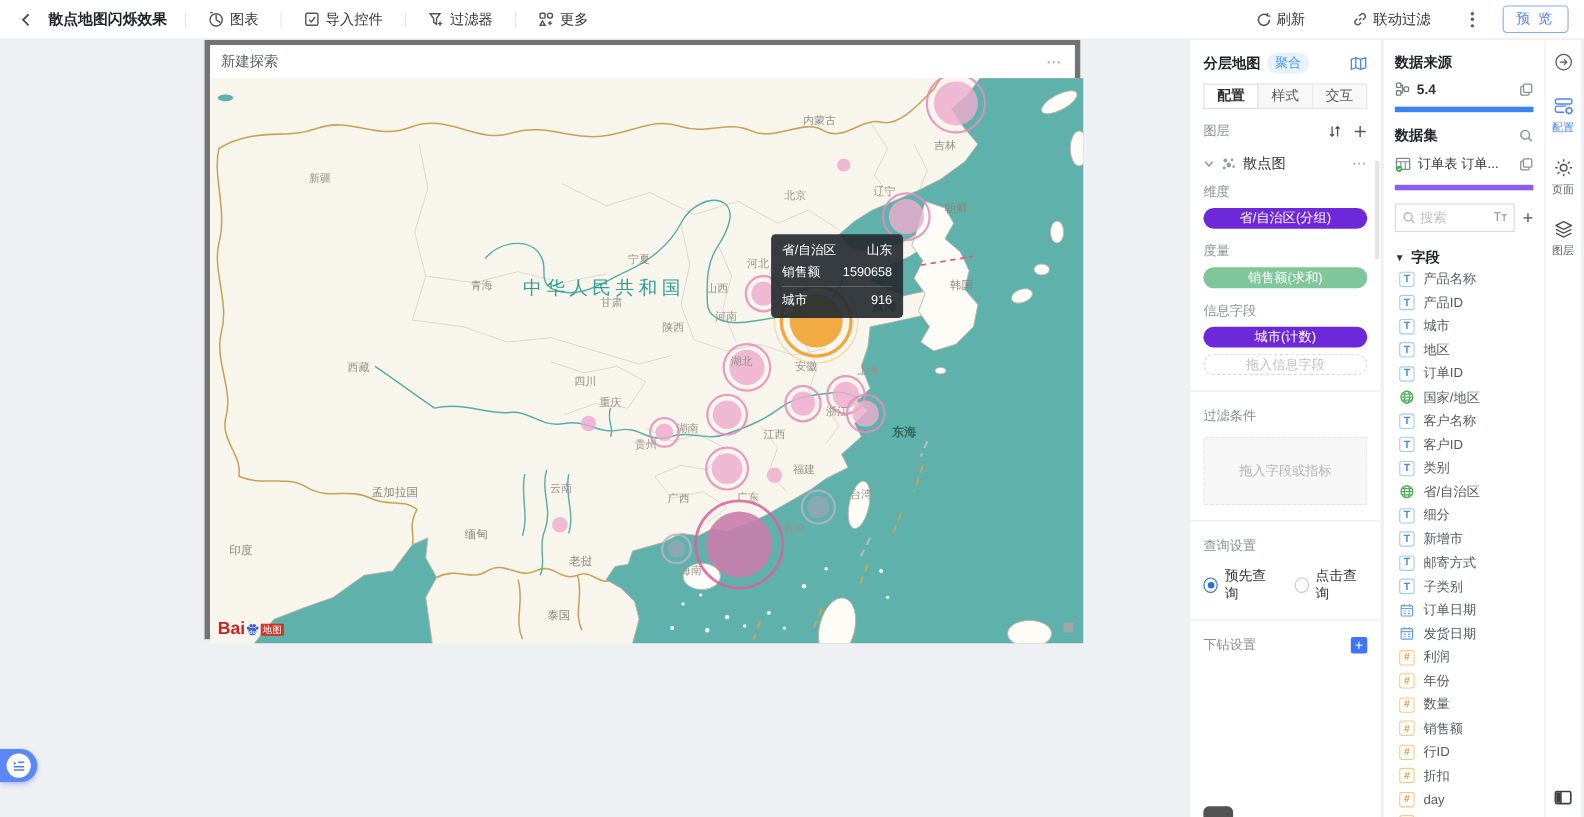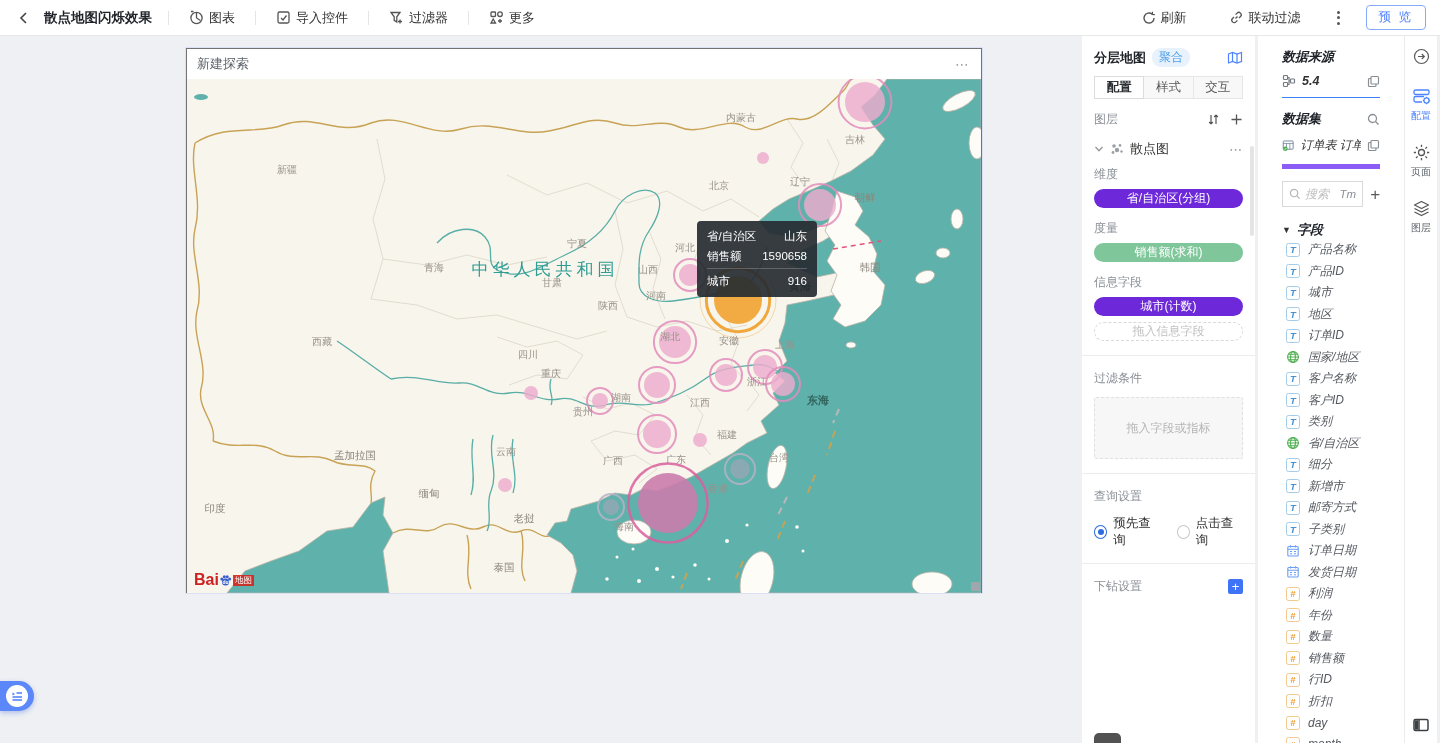--- a/index.html
+++ b/index.html
@@ -20,22 +20,22 @@
   .tb-kebab { display:flex; flex-direction:column; gap:2.5px; padding:0 4px; cursor:pointer; }
   .tb-kebab i { width:3px; height:3px; border-radius:50%; background:#555; }
   .preview-btn { border:1px solid #86a9fb; color:#4a7dff; background:#fff; border-radius:4px;
                  padding:3px 12px; font-size:12.5px; letter-spacing:2px; cursor:pointer; }
 
   
   .workspace { position:absolute; top:36px; left:0; width:1440px; height:707px; display:flex; }
   .canvas { position:relative; width:1082px; height:707px; background:#eef0f3; }
 
   
-  .chart-card { position:absolute; left:186px; top:12px; width:796px; height:545px; background:#fdfbf4;
-                border:1px solid #737373; box-shadow:0 0 0 1px rgba(74,125,255,.12); }
+  .chart-card { position:absolute; left:186px; top:0; width:796px; height:545px; background:#fdfbf4;
+                border:5px solid #737373; box-shadow:0 0 0 1px rgba(74,125,255,.12); }
   .card-head { height:30px; display:flex; align-items:center; justify-content:space-between; padding:0 10px; background:#fff; }
   .card-title { color:#595f66; font-size:13px; }
   .card-more { color:#9aa0a6; letter-spacing:2px; cursor:pointer; font-size:14px; }
   .map { position:absolute; left:0; top:30px; width:794px; height:514px; overflow:hidden; background:#f8f5ec; }
   .resize-handle { position:absolute; right:1px; bottom:1px; width:9px; height:9px; background:#9fa6ac; }
 
   
   .map-tooltip { position:absolute; left:510px; top:142px; width:120px; background:rgba(38,43,49,.92);
                  border-radius:4px; padding:5px 10px 6px; z-index:6; }
   .tt-row { display:flex; justify-content:space-between; gap:10px; color:#fff; font-size:11.5px; line-height:20px; }
@@ -80,24 +80,24 @@
   .radio i { width:14px; height:14px; border-radius:50%; border:1px solid #c9c9c9; background:#fff; position:relative; }
   .radio.sel i { border-color:#2d6cdf; }
   .radio.sel i::after { content:""; position:absolute; left:3px; top:3px; width:6px; height:6px; border-radius:50%; background:#2d6cdf; }
   .drill-row { display:flex; align-items:center; }
   .plus-sq { margin-left:auto; width:15px; height:15px; background:#3f74f6; border-radius:2px; color:#fff; display:flex;
              align-items:center; justify-content:center; font-size:13px; line-height:1; cursor:pointer; }
   .cp-scrollthumb { position:absolute; right:1px; top:110px; width:4px; height:90px; border-radius:2px; background:#e4e4e4; }
   .cp-darkpill { position:absolute; left:12px; bottom:0; width:27px; height:10px; background:#3f3f3f; border-radius:5px 5px 0 0; opacity:.9; }
 
   
-  .dataset-panel { width:146px; height:707px; background:#fff; padding:12px 24px 0; overflow:hidden;font-style:italic; }
+  .dataset-panel { width:146px; height:707px; background:#fff; padding:12px 10px 0; overflow:hidden; }
   .dp-title { font-weight:700; font-size:13px; color:#1f2329; display:flex; align-items:center; }
   .dp-title .dp-ticon { margin-left:auto; color:#777; }
-  .dp-srcrow { display:flex; align-items:center; gap:6px; margin-top:8px; padding-bottom:9px; border-bottom:1px solid #3b82f6; }
+  .dp-srcrow { display:flex; align-items:center; gap:6px; margin-top:8px; padding-bottom:9px; border-bottom:5px solid #3b82f6; }
   .dp-srcname { font-size:12.5px; color:#333; font-weight:600; }
   .dp-copy { margin-left:auto; color:#8a8f96; cursor:pointer; }
   .dp-dsrow { display:flex; align-items:center; gap:6px; margin-top:9px; padding-bottom:10px; border-bottom:5px solid #8b5cf6; }
   .dp-dsname { font-size:12px; color:#333; white-space:nowrap; overflow:hidden; }
   .dp-searchrow { display:flex; align-items:center; gap:7px; margin-top:12px; }
   .dp-search { flex:1; height:26px; border:1px solid #d9d9d9; border-radius:0; display:flex; align-items:center; padding:0 6px; gap:4px; }
   .dp-search .ph { color:#bfbfbf; font-size:12px; flex:1; }
   .dp-tt { color:#8a8f96; font-size:11.5px; cursor:pointer; }
   .dp-plus { color:#595959; font-size:17px; line-height:1; cursor:pointer; }
   .dp-fieldhead { display:flex; align-items:center; gap:6px; margin-top:14px; font-weight:700; font-size:13px; color:#1f2329; cursor:pointer; }

